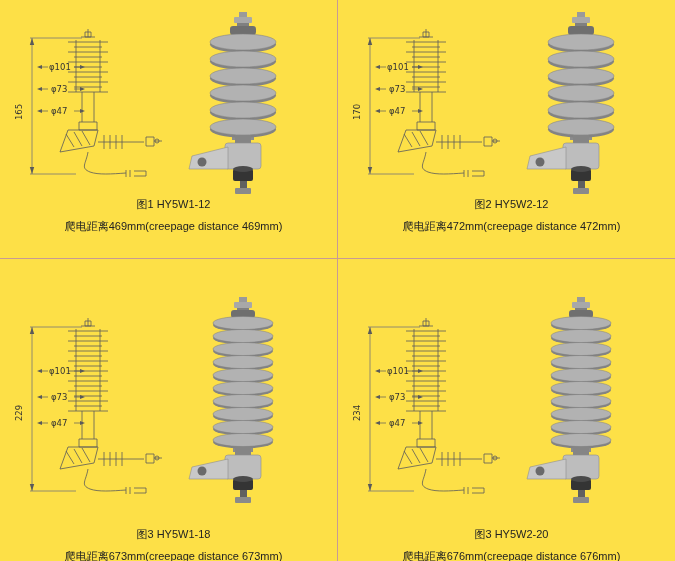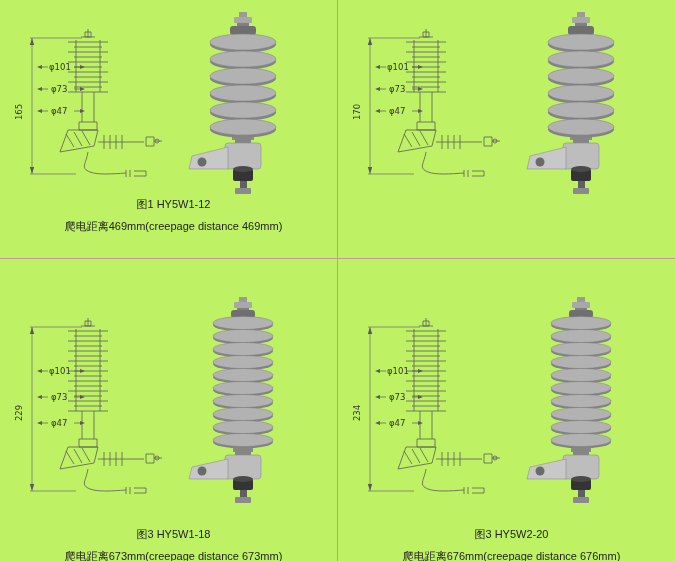--- a/index.html
+++ b/index.html
@@ -1,17 +1,17 @@
 <!DOCTYPE html>
 <html><head>
 <meta charset="utf-8">
 <style>
   * { box-sizing: border-box; }
   body { margin: 0; background: #ffffff; font-family: "Liberation Sans", sans-serif; }
-  .canvas { position: relative; width: 675px; height: 561px; background: #bef264; overflow: hidden; }
+  .canvas { position: relative; width: 675px; height: 561px; background: #fde047; overflow: hidden; }
   .divider { position: absolute; background: #c79b94; }
   .dh { left: 0; top: 258px; width: 675px; height: 1px; }
   .dv { left: 337px; top: 0; width: 1px; height: 561px; }
   .q { position: absolute; width: 337px; }
   .q1 { left: 0;   top: 0;     height: 258px; }
   .q2 { left: 338px; top: 0;   height: 258px; }
   .q3 { left: 0;   top: 259px; height: 302px; }
   .q4 { left: 338px; top: 259px; height: 302px; }
   .draw  { position: absolute; left: 6px; }
   .photo { position: absolute; left: 178px; }
@@ -191,20 +191,22 @@
         <circle cx="24" cy="150" r="4.5" fill="#6a6a6a"></circle>
       </g>
       <g>
           <rect x="55" y="157" width="20" height="12" rx="2" fill="#343434"></rect>
           <ellipse cx="65" cy="157" rx="10" ry="3" fill="#4a4a4a"></ellipse>
           <rect x="62" y="169" width="7" height="9" fill="#606060"></rect>
           <rect x="57" y="176" width="16" height="6" rx="1" fill="#8a8a8a"></rect>
         </g>
     </svg>
     <div class="cap">
+      <span class="t1">图2 HY5W2-12</span>
+      <span class="t2">爬电距离472mm(creepage distance 472mm)</span>
     </div>
   </div>
 
   <div class="q q3 row2">
     <svg class="draw" width="165" height="200" viewBox="0 0 165 200">
       <g stroke="#5a5a5a" stroke-width="0.8" fill="none">
         <g>
             <path d="M82 5V13M79 8h6v5h-6zM75 13h14"></path>
           </g>
         <g>

